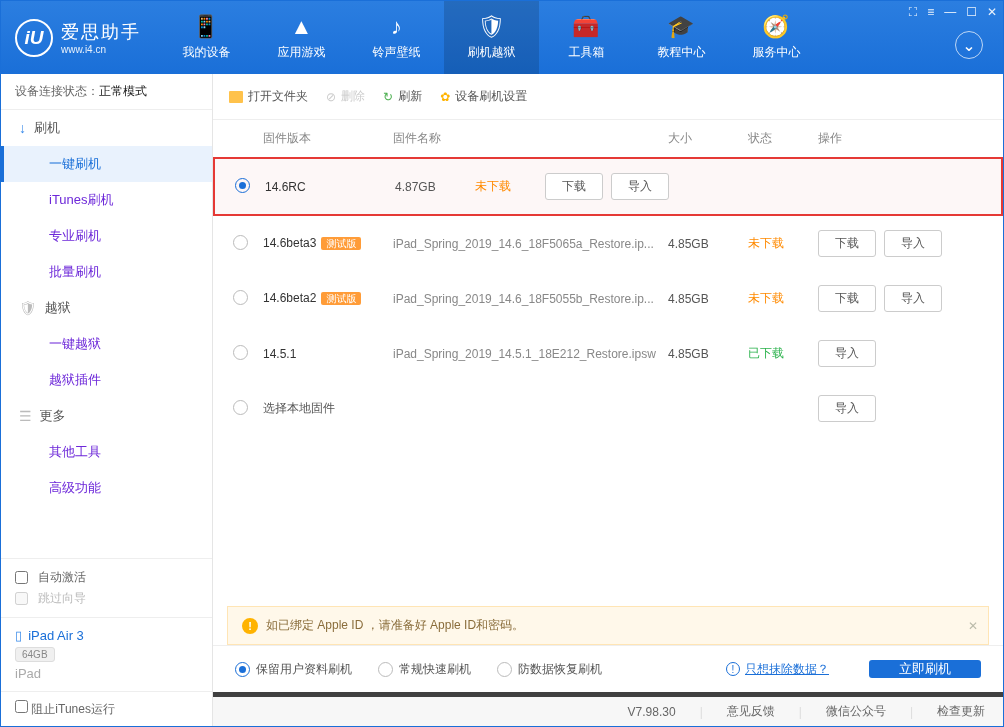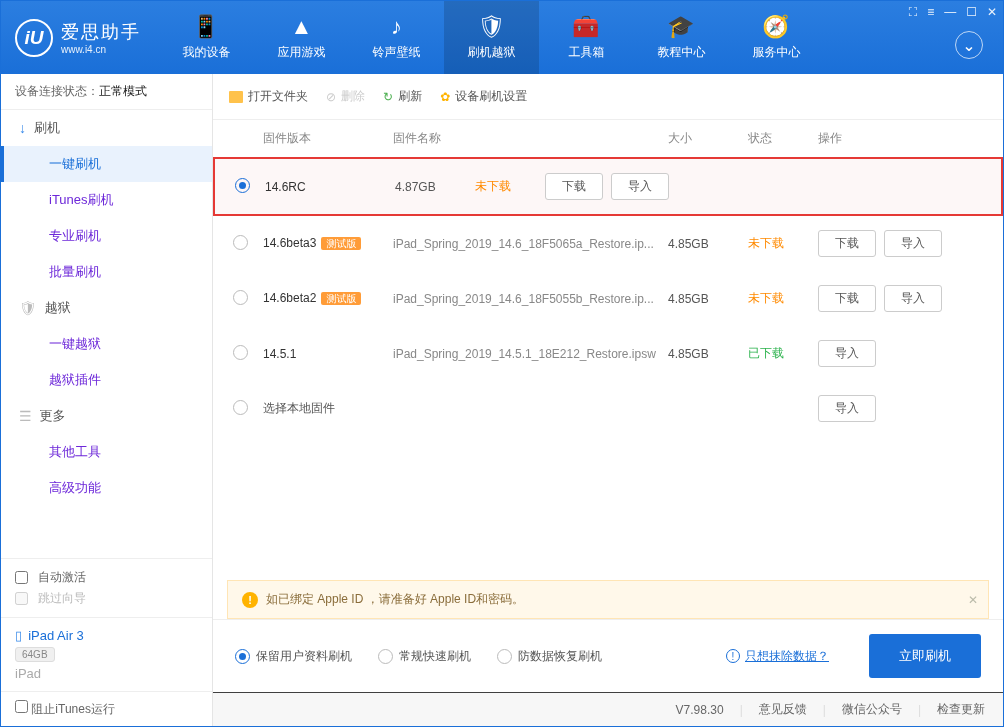--- a/index.html
+++ b/index.html
@@ -74,23 +74,23 @@
 .btn + .btn { margin-left:8px; }
 
 .notice { margin: 8px 14px 0; background:#fff8ea; border:1px solid #ffe5b5; padding:10px 14px; font-size:12px; color:#8a6d3b; display:flex; align-items:center; gap:8px; position:relative; }
 .notice .nico { width:16px; height:16px; background:#ffb300; color:#fff; border-radius:50%; display:flex; align-items:center; justify-content:center; font-size:11px; font-weight:bold; }
 .notice .close { position:absolute; right:10px; color:#bba; cursor:pointer; }
 
 .options { display:flex; align-items:center; padding:14px 22px; font-size:12px; gap:26px; border-top:1px solid #eee; }
 .options .radio-lbl { display:flex; align-items:center; gap:6px; color:#555; cursor:pointer; }
 .hint { margin-left:auto; display:flex; align-items:center; gap:5px; color:#1a6fd8; cursor:pointer; }
 .hint .qico { width:14px; height:14px; border:1.3px solid #1a6fd8; border-radius:50%; display:flex; align-items:center; justify-content:center; font-size:10px; }
-.primary-btn { background:#1a6fd8; color:#fff; border:none; padding:13px 30px; border-radius:3px; cursor:pointer; font-size:13px; margin-left:14px; }
-
-.statusbar { height:34px; background:#f7f7f7; border-top:1px solid #404040; display:flex; align-items:center; justify-content:flex-end; padding:0 18px; font-size:12px; color:#666; gap:16px; }
+.primary-btn { background:#1a6fd8; color:#fff; border:none; padding:0 30px; border-radius:3px; cursor:pointer; font-size:13px; margin-left:14px; }
+
+.statusbar { height:34px; background:#f7f7f7; border-top:5px solid #404040; display:flex; align-items:center; justify-content:flex-end; padding:0 18px; font-size:12px; color:#666; gap:24px; }
 .statusbar .sep { color:#ddd; }
 </style>
 </head>
 <body>
 
 <div class="app">
   <div class="header">
     <div class="logo-block">
       <div class="logo-icon">iU</div>
       <div class="logo-text">

